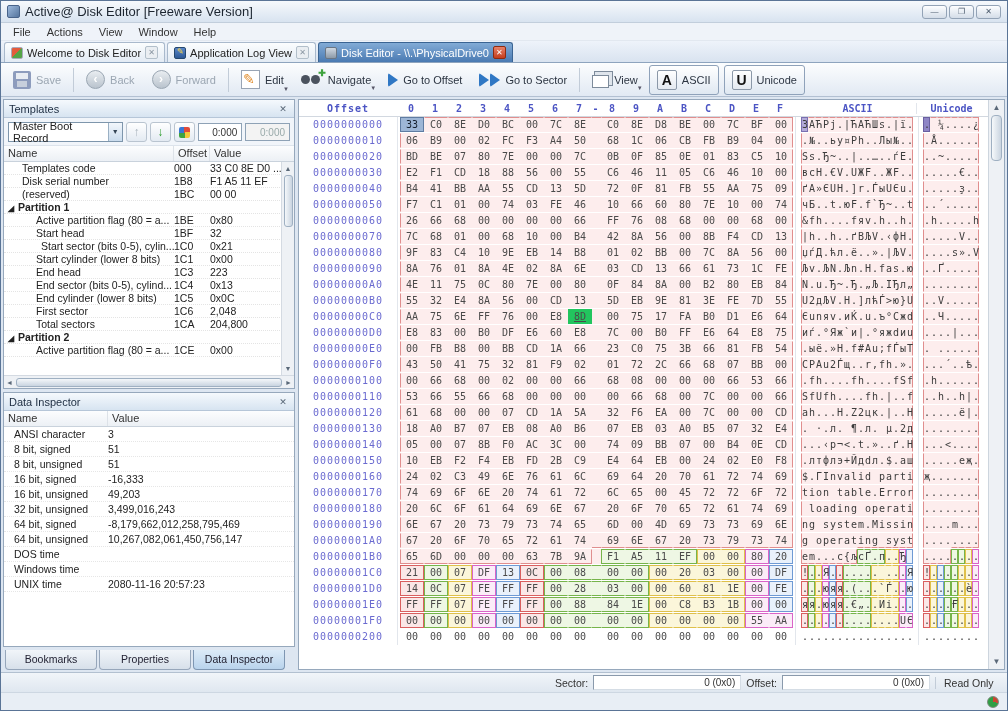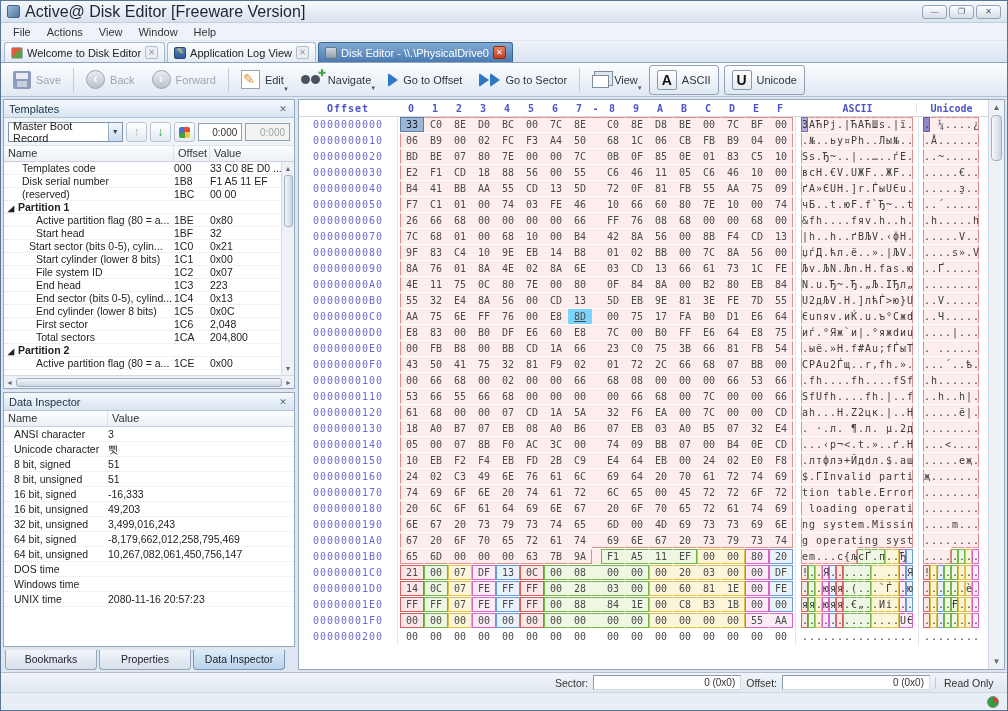--- a/index.html
+++ b/index.html
@@ -6,21 +6,21 @@
   html,body { background:#c8d4e2; }
   body { font-family:"Liberation Sans", sans-serif; }
   .window { width:1008px; height:711px; border:1px solid #5a7496; background:#dde6f1;
             display:flex; flex-direction:column; overflow:hidden; }
 
   
   .titlebar { height:22px; flex:none; display:flex; align-items:center; padding:0 6px;
               background:linear-gradient(#f6f9fc,#d8e3f0); border-bottom:1px solid #c2cedc; }
   .title-icon { width:13px; height:13px; margin-right:5px; border:1px solid #48638a; border-radius:2px;
                 background:linear-gradient(135deg,#9db9dc,#55759e); }
-  .title-text { flex:1; font-size:16px; color:#1c2530; }
+  .title-text { flex:1; font-size:13px; color:#1c2530; }
   .win-btns { display:flex; gap:2px; }
   .win-btn { width:25px; height:14px; border:1px solid #93a3b6; border-radius:3px; text-align:center;
              background:linear-gradient(#fdfeff,#d4dde8); color:#4a5a6c; font-size:8px; line-height:12px; }
 
   
   .menubar { height:18px; flex:none; display:flex; align-items:center; padding-left:4px;
              background:#eff3f9; border-bottom:1px solid #e2e8f0; }
   .menu-item { padding:2px 8px; font-size:11px; color:#333; }
 
   
@@ -299,33 +299,28 @@
               <span class="c tpl-name" style="padding-left: 32px;">Active partition flag (80 = a...</span>
               <span class="c tpl-off">1BE</span>
               <span class="c tpl-val">0x80</span>
             </div>
             <div class="tpl-row">
               <span class="c tpl-name" style="padding-left: 32px;">Start head</span>
               <span class="c tpl-off">1BF</span>
               <span class="c tpl-val">32</span>
             </div>
             <div class="tpl-row">
-              <span class="c tpl-name" style="padding-left: 25px;">Start sector (bits 0-5), cylin...</span>
+              <span class="c tpl-name" style="padding-left: 37px;">Start sector (bits 0-5), cylin...</span>
               <span class="c tpl-off">1C0</span>
               <span class="c tpl-val">0x21</span>
             </div>
             <div class="tpl-row">
               <span class="c tpl-name" style="padding-left: 32px;">Start cylinder (lower 8 bits)</span>
               <span class="c tpl-off">1C1</span>
               <span class="c tpl-val">0x00</span>
-            </div>
-            <div class="tpl-row">
-              <span class="c tpl-name" style="padding-left: 32px;">File system ID</span>
-              <span class="c tpl-off">1C2</span>
-              <span class="c tpl-val">0x07</span>
             </div>
             <div class="tpl-row">
               <span class="c tpl-name" style="padding-left: 32px;">End head</span>
               <span class="c tpl-off">1C3</span>
               <span class="c tpl-val">223</span>
             </div>
             <div class="tpl-row">
               <span class="c tpl-name" style="padding-left: 32px;">End sector (bits 0-5), cylind...</span>
               <span class="c tpl-off">1C4</span>
               <span class="c tpl-val">0x13</span>
@@ -375,24 +370,20 @@
           <span class="panel-x">✕</span>
         </div>
         <div class="grid-header">
           <span class="gh-cell insp-name" style="padding-left:4px;">Name</span>
           <span class="gh-cell insp-val" style="border-right:none;">Value</span>
         </div>
         <div class="rows-area" id="insp-rows">
             <div class="insp-row">
               <span class="insp-name">ANSI character</span>
               <span class="insp-val">3</span>
-            </div>
-            <div class="insp-row">
-              <span class="insp-name">Unicode character</span>
-              <span class="insp-val">쀳</span>
             </div>
             <div class="insp-row">
               <span class="insp-name">8 bit, signed</span>
               <span class="insp-val">51</span>
             </div>
             <div class="insp-row">
               <span class="insp-name">8 bit, unsigned</span>
               <span class="insp-val">51</span>
             </div>
             <div class="insp-row">
@@ -1066,21 +1057,21 @@
           <div class="hex-row">
             <span class="offcell">00000000C0</span>
             <span class="bytesbox">
               <span class="byte" style="background: rgb(253, 237, 237); border-left-color: rgb(224, 142, 142);">AA</span>
               <span class="byte" style="background: rgb(253, 237, 237);">75</span>
               <span class="byte" style="background: rgb(253, 237, 237);">6E</span>
               <span class="byte" style="background: rgb(253, 237, 237);">FF</span>
               <span class="byte" style="background: rgb(253, 237, 237);">76</span>
               <span class="byte" style="background: rgb(253, 237, 237);">00</span>
               <span class="byte" style="background: rgb(253, 237, 237);">E8</span>
-              <span class="byte" style="background: #7dd3fc; text-decoration: underline;">8D</span>
+              <span class="byte" style="background: #22c55e; text-decoration: underline;">8D</span>
               <span class="bspacer" style="background: rgb(253, 237, 237);"></span>
               <span class="byte" style="background: rgb(253, 237, 237);">00</span>
               <span class="byte" style="background: rgb(253, 237, 237);">75</span>
               <span class="byte" style="background: rgb(253, 237, 237);">17</span>
               <span class="byte" style="background: rgb(253, 237, 237);">FA</span>
               <span class="byte" style="background: rgb(253, 237, 237);">B0</span>
               <span class="byte" style="background: rgb(253, 237, 237);">D1</span>
               <span class="byte" style="background: rgb(253, 237, 237);">E6</span>
               <span class="byte" style="background: rgb(253, 237, 237); border-right-color: rgb(224, 142, 142);">64</span>
             </span>

